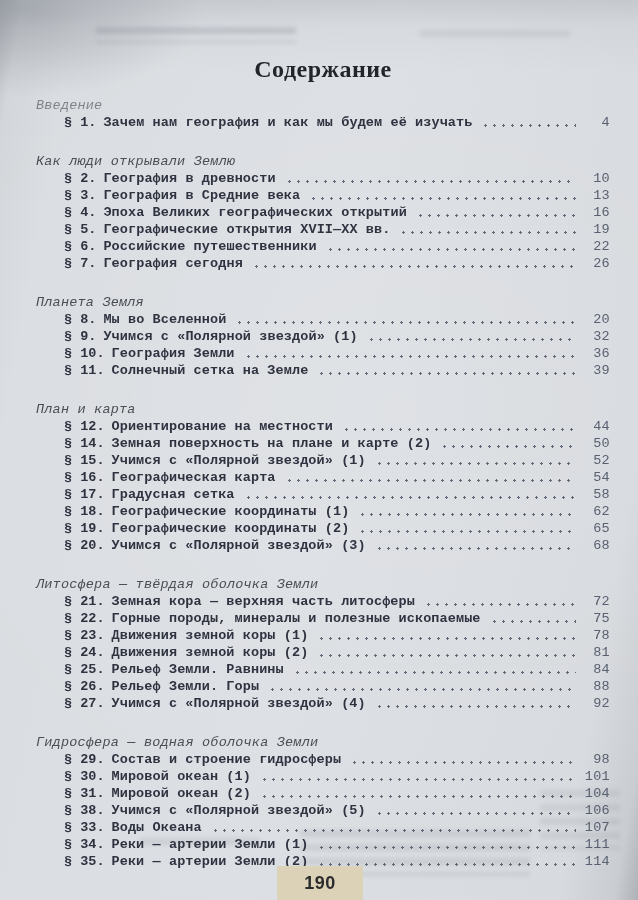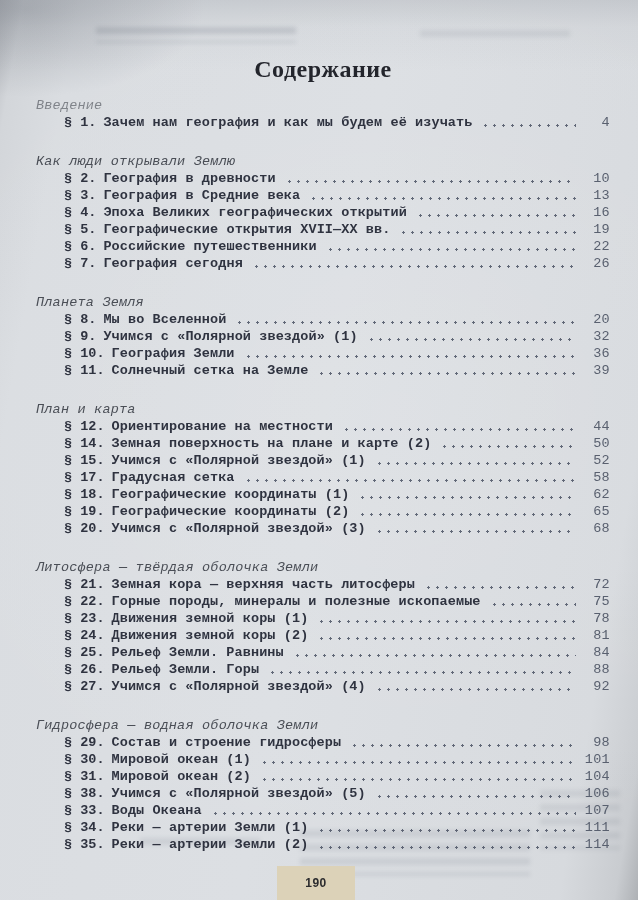--- a/index.html
+++ b/index.html
@@ -53,24 +53,24 @@
     flex:1;min-width:12px;height:3px;align-self:flex-end;
     margin:0 8px 4px 9px;
     background-image:radial-gradient(circle,rgba(66,74,92,.8) 1px,rgba(66,74,92,0) 1.4px);
     background-size:9px 3px;background-repeat:repeat-x;background-position:left bottom;
   }
   .entry-page{
     min-width:26px;text-align:right;font-weight:normal;color:#59606f;
     font-size:13.5px;letter-spacing:.3px;
   }
   .footer-page{
-    position:absolute;left:277px;top:866px;width:78px;height:34px;
+    position:absolute;left:277px;top:866px;width:86px;height:34px;
     background:#dcd2b8;display:flex;align-items:center;justify-content:center;
     font-family:"Liberation Sans","DejaVu Sans",sans-serif;
-    font-weight:bold;font-size:12px;color:#2c2c2e;letter-spacing:.5px;
+    font-weight:bold;font-size:18px;color:#2c2c2e;letter-spacing:.5px;
   }
 </style>
 </head>
 <body>
 
 <div class="page">
 
   <div class="smudge s1"></div>
   <div class="smudge s2"></div>
   <div class="smudge s3"></div>
@@ -169,20 +169,26 @@
             <span class="leader"></span>
             <span class="entry-page">50</span>
           </div>
           <div class="toc-row">
             <span class="entry-num">§ 15.</span>
             <span class="entry-label">Учимся с «Полярной звездой» (1)</span>
             <span class="leader"></span>
             <span class="entry-page">52</span>
           </div>
           <div class="toc-row">
+            <span class="entry-num">§ 16.</span>
+            <span class="entry-label">Географическая карта</span>
+            <span class="leader"></span>
+            <span class="entry-page">54</span>
+          </div>
+          <div class="toc-row">
             <span class="entry-num">§ 17.</span>
             <span class="entry-label">Градусная сетка</span>
             <span class="leader"></span>
             <span class="entry-page">58</span>
           </div>
           <div class="toc-row">
             <span class="entry-num">§ 18.</span>
             <span class="entry-label">Географические координаты (1)</span>
             <span class="leader"></span>
             <span class="entry-page">62</span>

